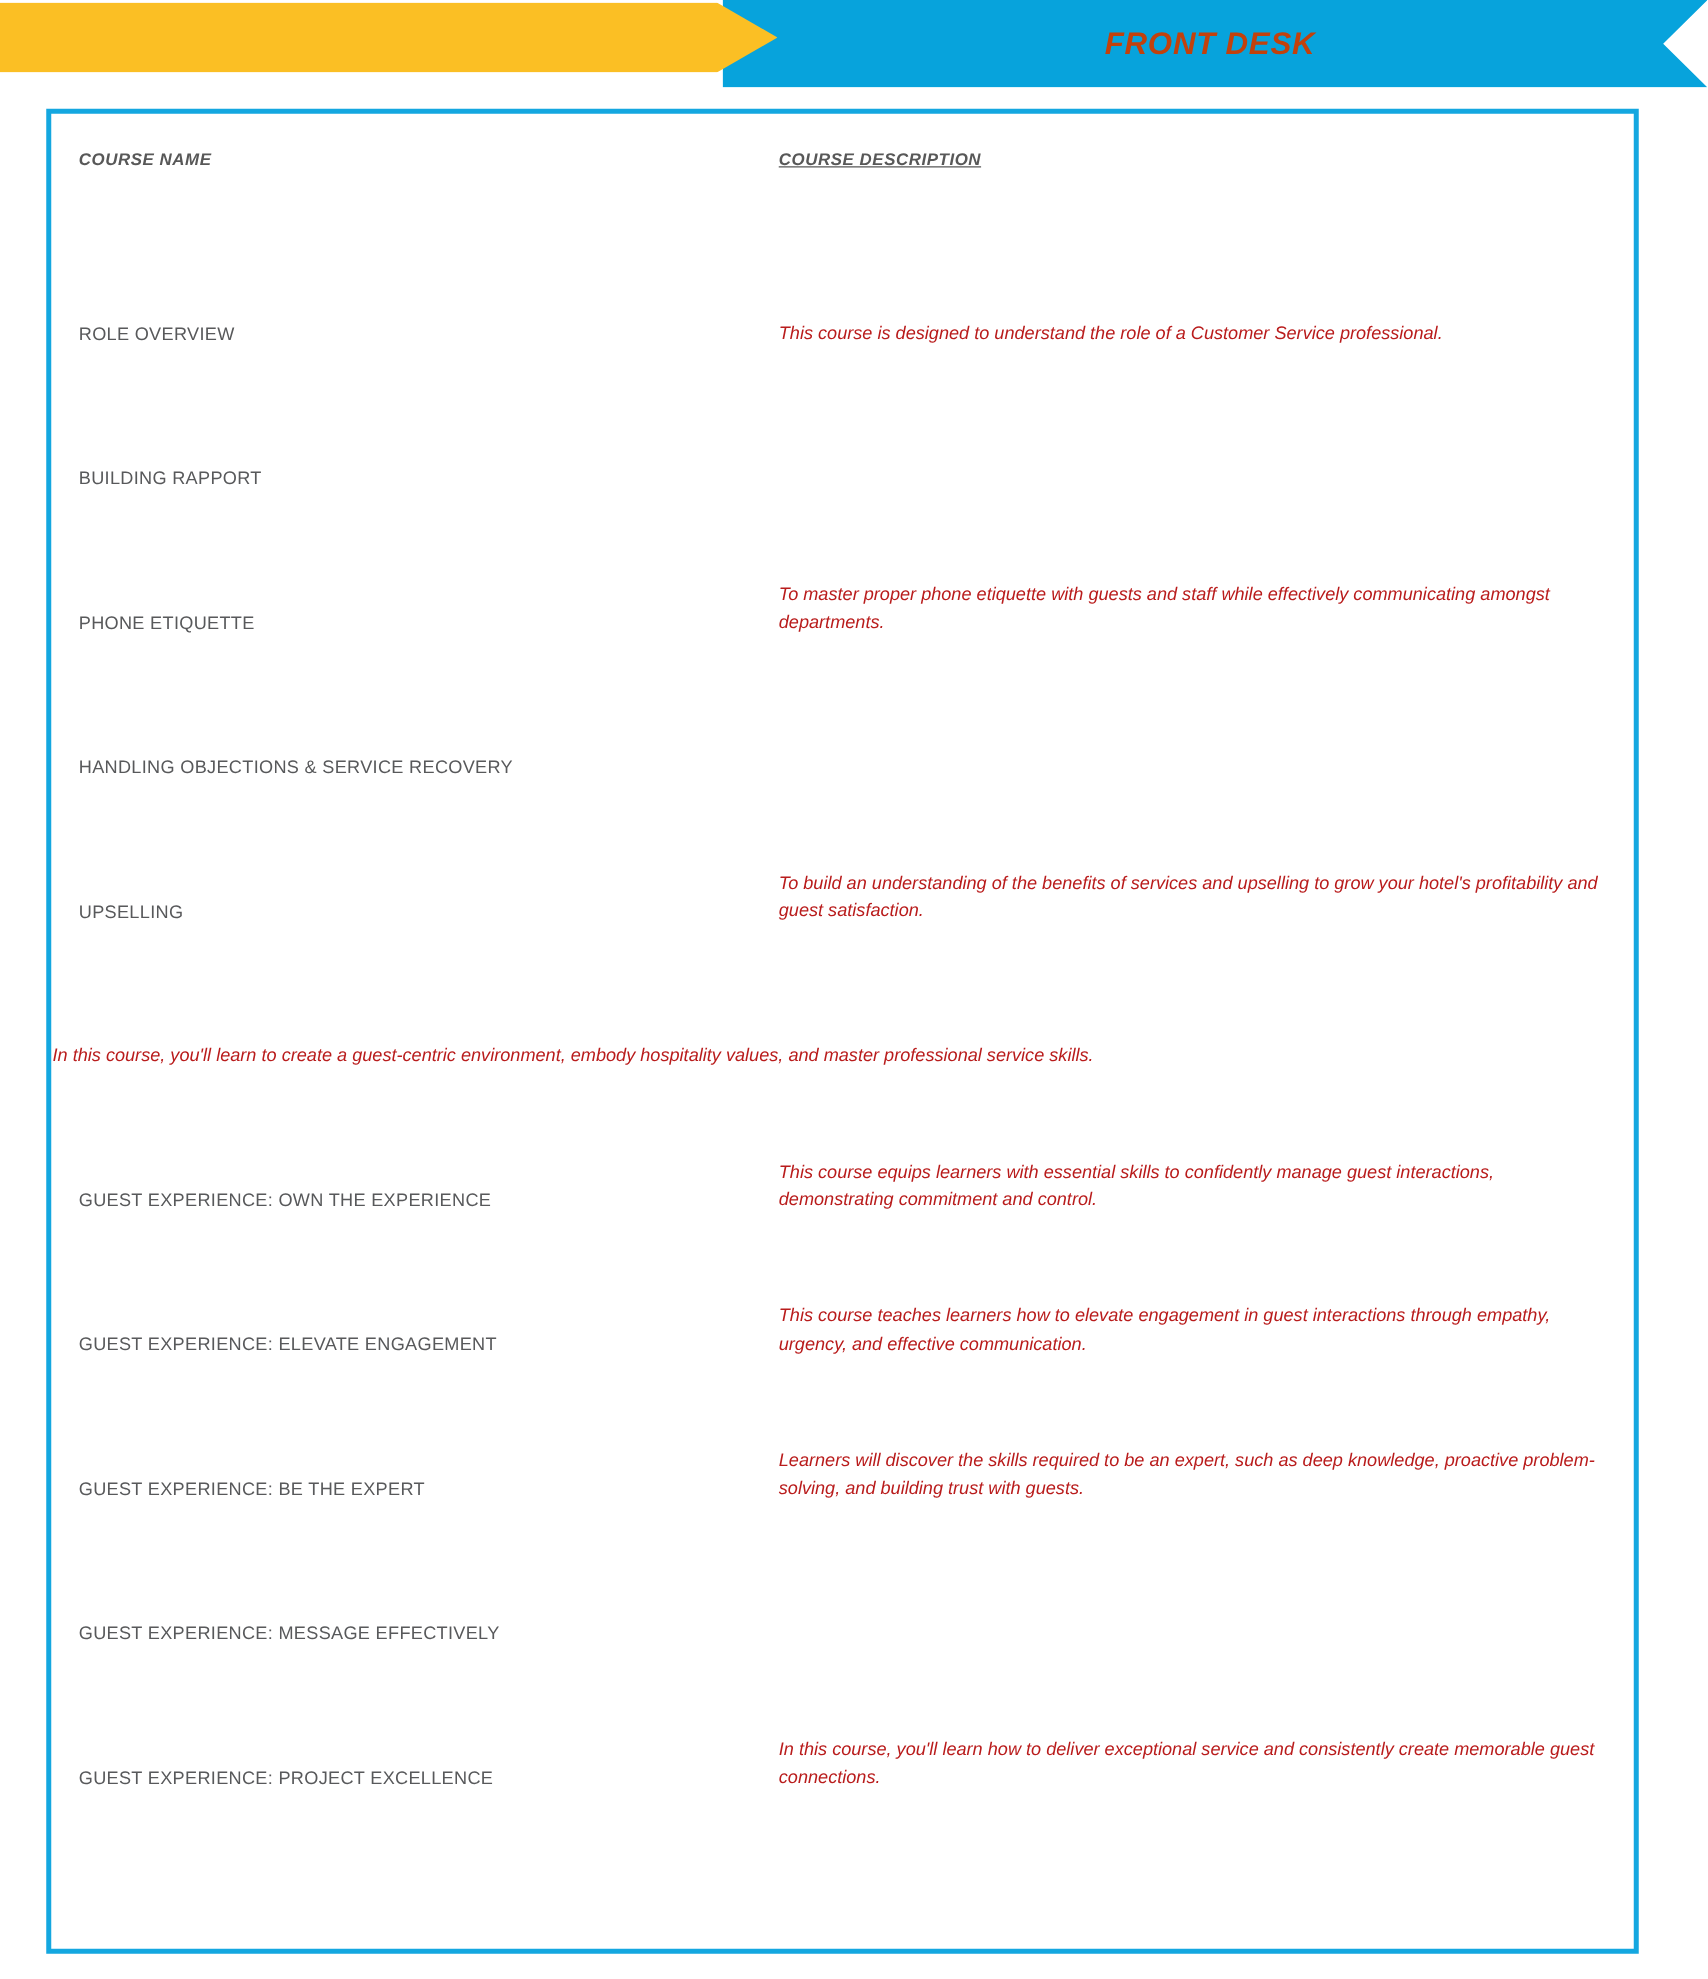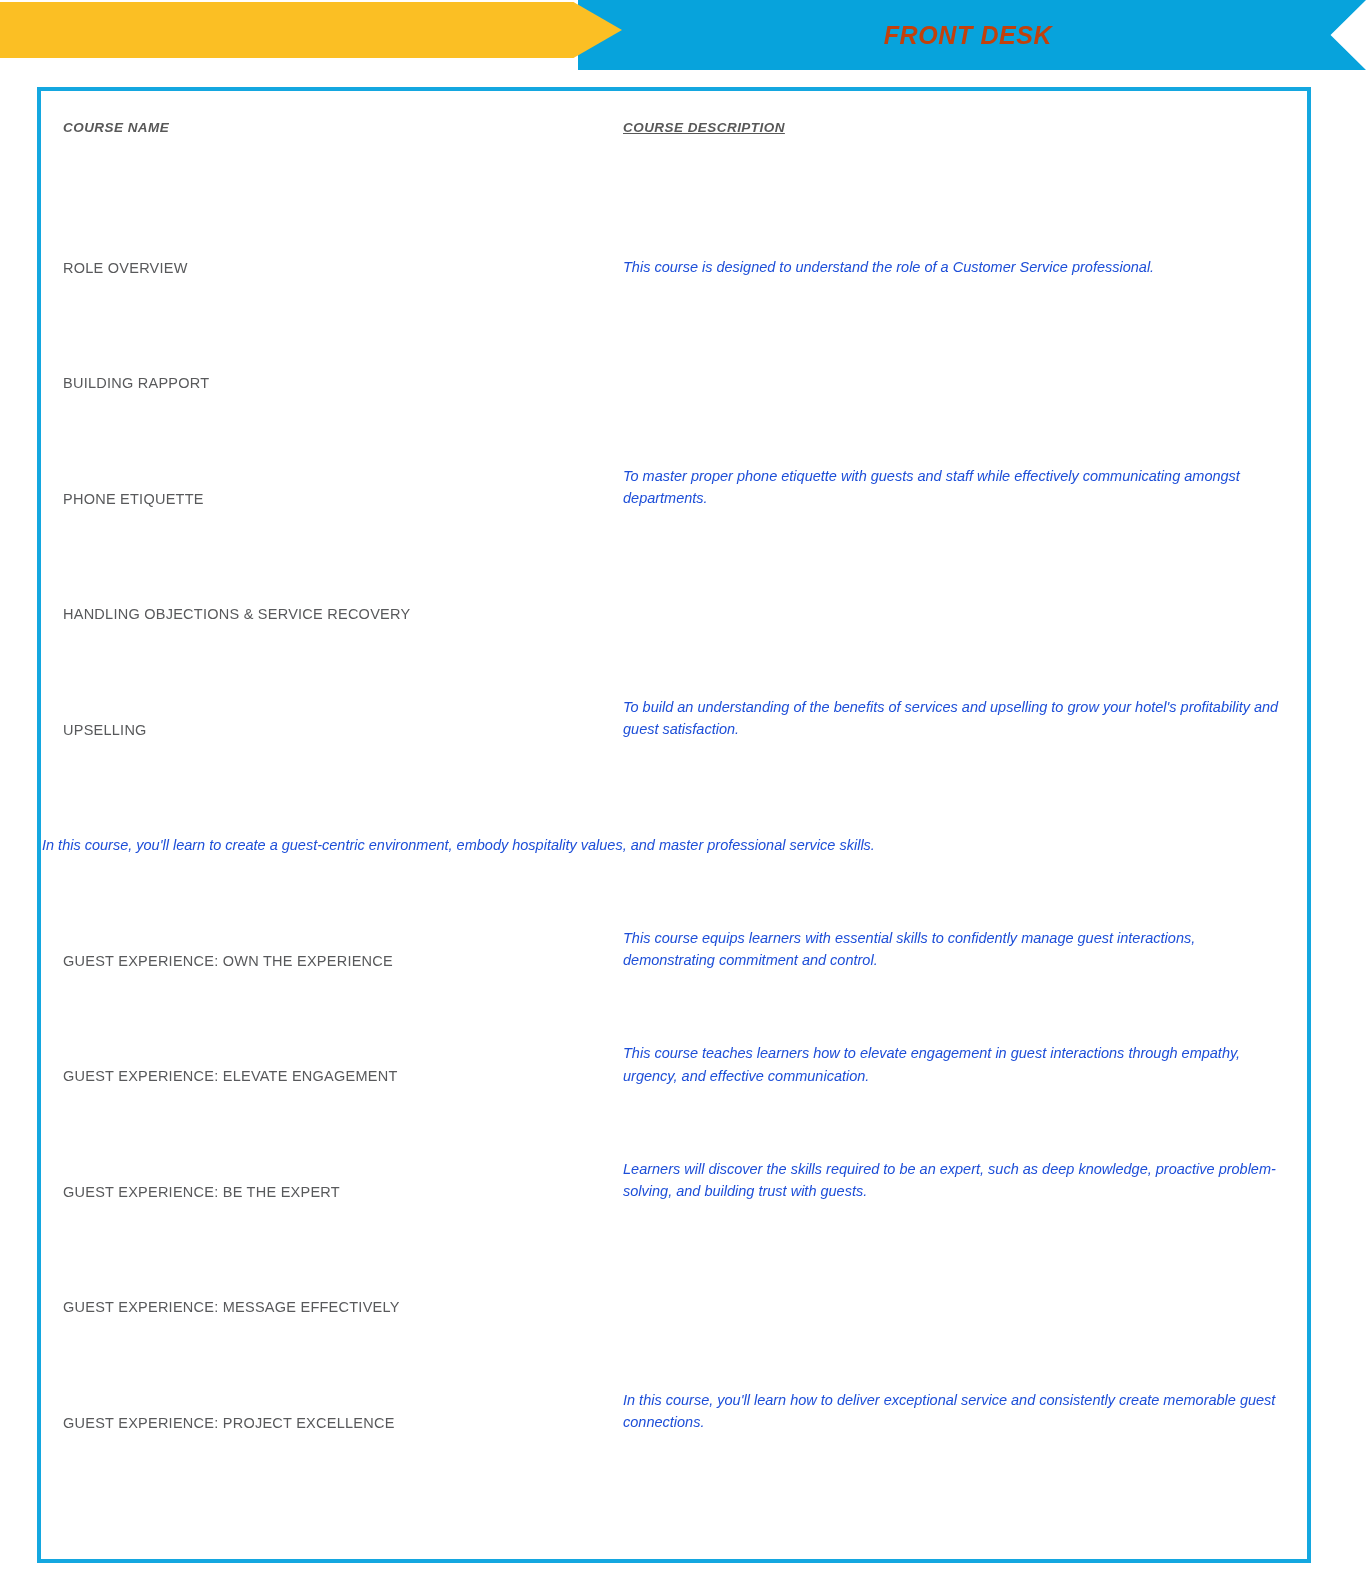--- a/index.html
+++ b/index.html
@@ -137,21 +137,21 @@
     letter-spacing: 0.25px;
     line-height: 1.35;
   }
 
   .cell-desc {
     flex: 1 1 auto;
     padding-left: 1px;
     padding-right: 26px;
     font-size: 14.5px;
     font-style: italic;
-    color: #1d4ed8;
+    color: #b91c1c;
     line-height: 1.55;
   }
 </style>
 </head>
 <body>
 
 <div class="page">
 
   <div class="header">
     <div class="header-blue"></div>

